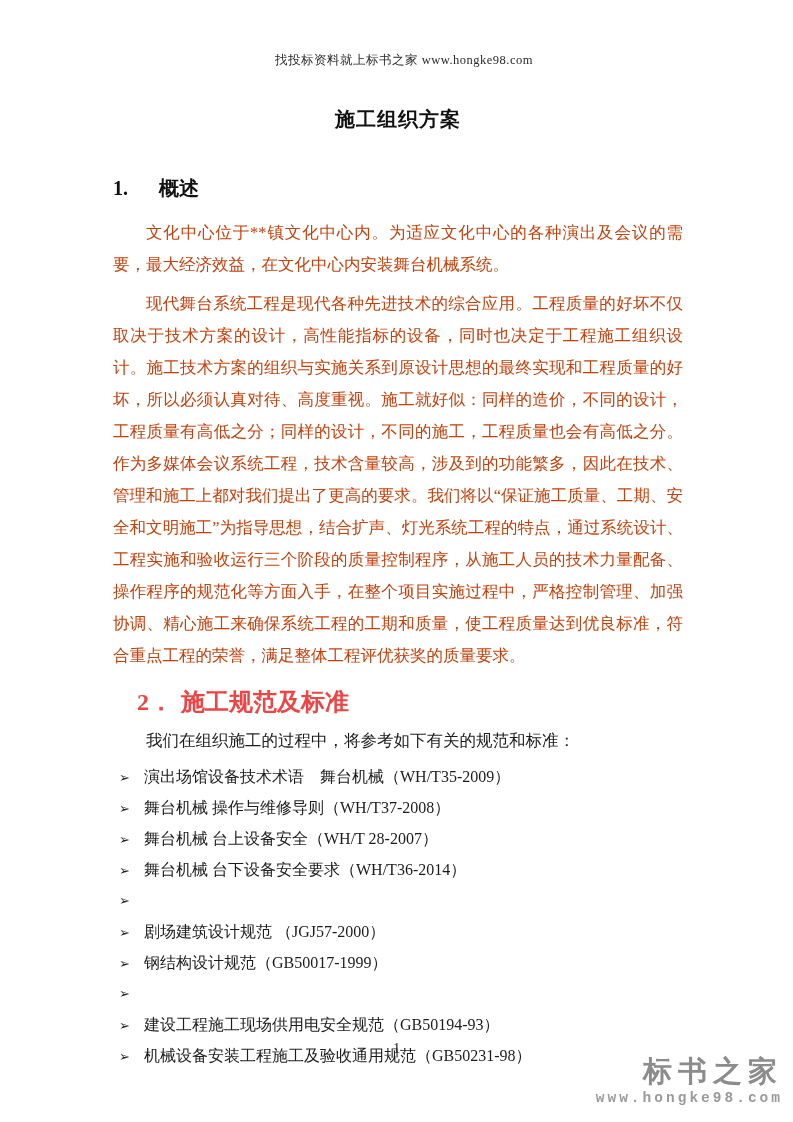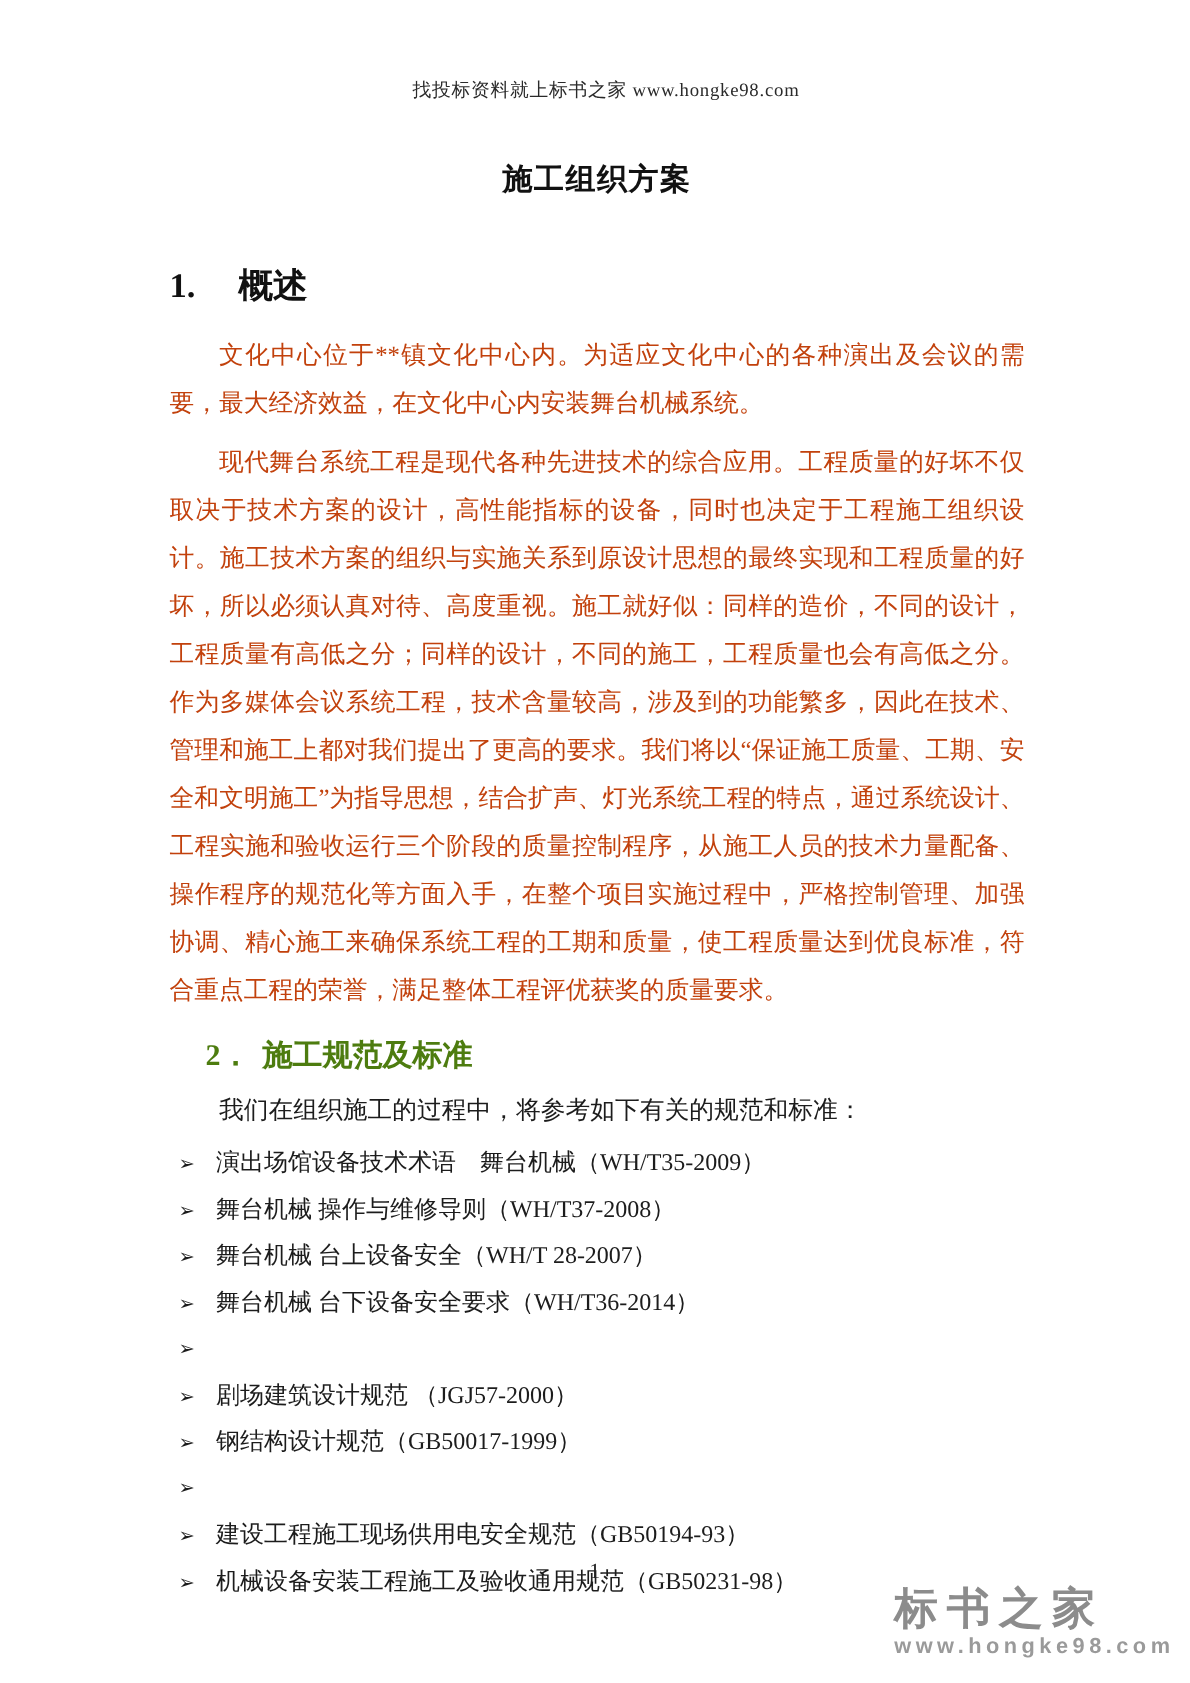--- a/index.html
+++ b/index.html
@@ -42,42 +42,42 @@
   .doc-title {
     text-align: center;
     font-size: 20px;
     font-weight: 700;
     letter-spacing: 1px;
     color: #111;
   }
 
   .h1 {
     margin-top: 42px;
-    font-size: 23px;
+    font-size: 20px;
     font-weight: 700;
     color: #111;
   }
   .h1 .h-num { display: inline-block; min-width: 46px; }
 
   .para {
     font-size: 16.5px;
     line-height: 32px;
     text-align: justify;
     text-indent: 33px;
     color: #c2410c;
   }
   .para.first { margin-top: 15px; }
   .para.second { margin-top: 7px; }
 
   .h2 {
     margin-top: 14px;
     margin-left: 24px;
-    font-size: 20px;
-    font-weight: 700;
-    color: #4d7c0f;
+    font-size: 24px;
+    font-weight: 700;
+    color: #ef4444;
   }
   .h2 .h-num { display: inline-block; margin-right: 8px; }
 
   .intro {
     margin-top: 7px;
     font-size: 16.5px;
     line-height: 32px;
     text-indent: 33px;
   }
 
@@ -111,21 +111,22 @@
     text-align: center;
     font-size: 14.5px;
     color: #222;
   }
 
   
   .watermark {
     position: absolute;
     right: 10px;
     bottom: 16px;
-    font-family: Liberation Sans, sans-serif;
+    text-align: right;
+    font-family: Liberation Mono, monospace;
     user-select: none;
   }
   .wm-brand {
     font-size: 29px;
     font-weight: 700;
     color: #8c8c8c;
     letter-spacing: 6px;
     line-height: 1.1;
   }
   .wm-url {

